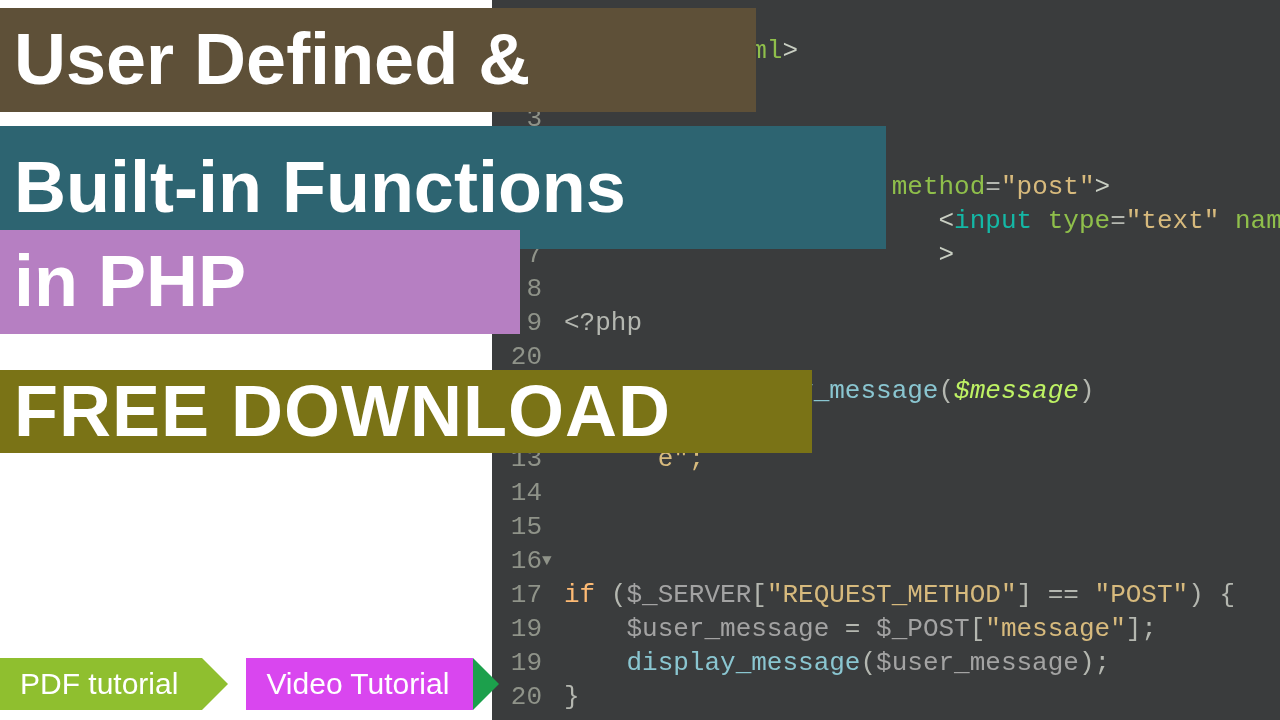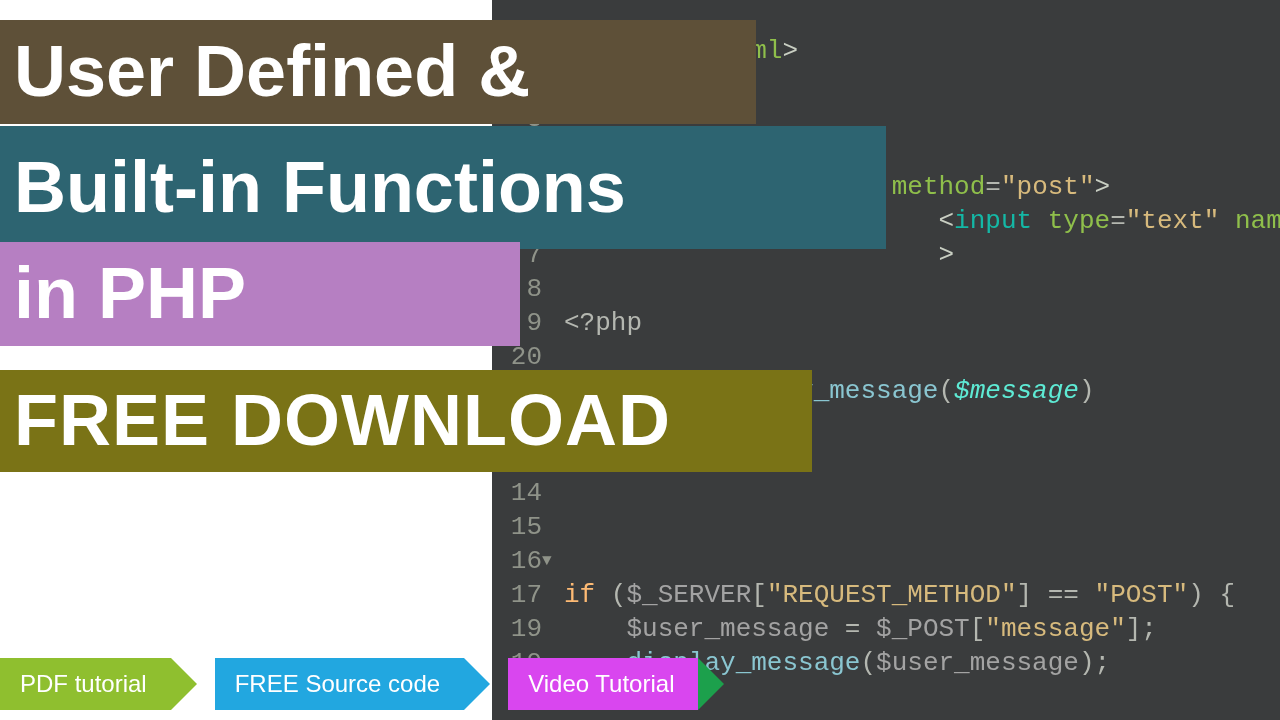--- a/index.html
+++ b/index.html
@@ -49,58 +49,58 @@
     width: 16px;
     color: #8f9389;
     font-size: 16px;
   }
   .cm-tag { color: #14b8a6; } 
   .cm-attr { color: #8fbf4b; } 
   .cm-bracket { color: #c8cec2; }
   .cm-string { color: #d7ba7d; } 
   .cm-keyword { color: #b98eff; font-style: italic; }
   .cm-func { color: #8ac6d1; }
-  .cm-var { color: #5eead4; font-style: italic; }
+  .cm-var { color: #bef264; font-style: italic; }
   .cm-if { color: #fdba74; }
   .cm-const { color: #a3a3a3; }
   .cm-eq { color: #b4b7b0; }
 
   
   .title-block {
     position: absolute;
     left: 0;
     color: #fff;
     font-weight: 700;
     font-size: 72px;
     line-height: 1.05;
     display: flex;
     align-items: center;
     padding: 6px 18px 6px 14px;
   }
-  .t1 { top: 20px;  background: #5e5038; width: 756px; height: 104px; }
+  .t1 { top: 8px;  background: #5e5038; width: 756px; height: 104px; }
   .t2 { top: 126px; background: #2d6471; width: 886px; height: 123px; }
-  .t3 { top: 242px; background: #b67fc2; width: 520px; height: 104px; }
-  .t4 { top: 370px; background: #7a7316; width: 812px; height: 102px; font-family: "Arial Narrow", Arial, sans-serif; font-stretch: condensed; letter-spacing: 1px; }
+  .t3 { top: 230px; background: #b67fc2; width: 520px; height: 104px; }
+  .t4 { top: 370px; background: #7a7316; width: 812px; height: 83px; font-family: "Arial Narrow", Arial, sans-serif; font-stretch: condensed; letter-spacing: 1px; }
 
   
   .chevron-row {
     position: absolute;
     left: 0;
     bottom: 10px;
     display: flex;
     align-items: center;
     height: 52px;
   }
   .chevron {
     position: relative;
     height: 52px;
     display: flex;
     align-items: center;
     color: #fff;
-    font-size: 24px;
+    font-size: 30px;
     padding: 0 24px 0 20px;
   }
   .chevron::after {
     content: "";
     position: absolute;
     top: 0;
     right: -26px;
     width: 0;
     height: 0;
     border-top: 26px solid transparent;
@@ -167,19 +167,16 @@
 
 <div class="title-block t1">User Defined &amp;</div>
 <div class="title-block t2">Built-in Functions</div>
 <div class="title-block t3">in PHP</div>
 <div class="title-block t4">FREE DOWNLOAD</div>
 
 <div class="chevron-row">
   <div class="chevron c1">
       <span>PDF tutorial</span>
     </div>
-  <div class="chevron c2">
-      <span>FREE Source code</span>
-    </div>
   <div class="chevron c3">
       <span>Video Tutorial</span>
     </div>
 </div>
 
 </body></html>

